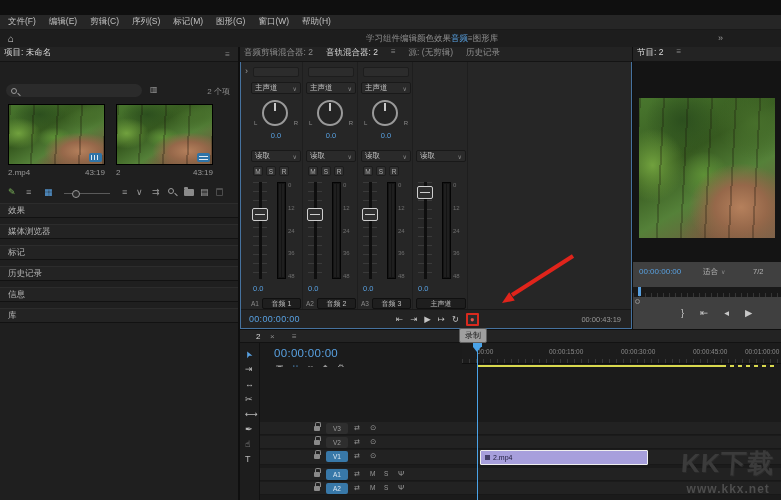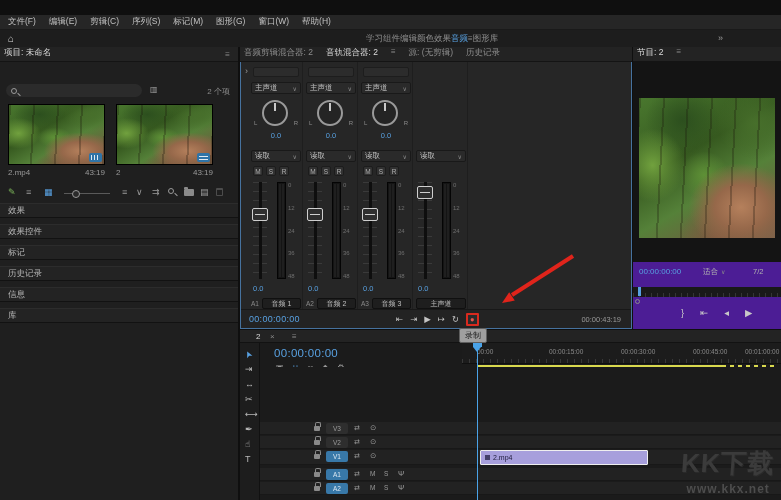--- a/index.html
+++ b/index.html
@@ -112,21 +112,21 @@
   .tid { font-size:6.5px; color:#8a8a8a; width:9px; flex:none; }
   .nbox { flex:1; height:11px; background:#1e1e1e; border:1px solid #101010; border-radius:2px; font-size:7px; color:#c0c0c0; display:flex; align-items:center; justify-content:center; white-space:nowrap; overflow:hidden; }
   .mbottom { position:absolute; left:1px; top:262px; width:390px; height:19px; background:#232323; border-top:1px solid #181818; }
   .mtc { position:absolute; left:8px; top:4px; font-size:9px; color:#58a0e0; letter-spacing:.3px; }
   .mtrans { position:absolute; left:155px; top:2px; display:flex; align-items:center; gap:7px; height:15px; }
   .mtrans span { font-size:8.5px; color:#c4c4c4; line-height:1; }
   .mtrans .rec { color:#e8564c; border:2px solid #d92a1e; background:#2b2b2b; padding:1px 2px; font-size:7.5px; border-radius:1px; }
   .mdur { position:absolute; right:10px; top:5px; font-size:7.5px; color:#9a9a9a; }
 
   
-  #program { left:633px; top:47px; width:148px; height:282px; background:#4c1d95; }
+  #program { left:633px; top:47px; width:148px; height:282px; background:#404040; }
   .pvid { position:absolute; left:0; top:15px; width:148px; height:200px; background:#141414; }
   .pvid .forest { position:absolute; left:6px; top:36px; width:136px; height:140px; }
   .prow { position:absolute; left:0; top:220px; width:148px; height:12px; }
   .ptc { position:absolute; left:6px; font-size:8px; color:#58a0e0; }
   .pfit { position:absolute; left:70px; font-size:7.5px; color:#b0b0b0; }
   .pfit .chev,.pres .chev { font-size:6px; color:#8a8a8a; margin-left:3px; }
   .pres { position:absolute; left:120px; font-size:7.5px; color:#b0b0b0; }
   .pruler { position:absolute; left:0; top:240px; width:148px; height:10px; background:#191919;
     background-image:repeating-linear-gradient(90deg,#353535 0 1px, transparent 1px 6px);
     background-size:100% 4px; background-position:0 100%; background-repeat:no-repeat; }
@@ -262,21 +262,21 @@
     <span class="ppt" style="left:136px">∨</span>
     <span class="ppt" style="left:152px">⇉</span>
     <span class="mag magbtn"></span>
     <span class="folder fldbtn"></span>
     <span class="ppt" style="left:200px">▤</span>
     <span class="trash"></span>
 
     <div class="dock">
 
     <div class="dockrow">效果</div>
-        <div class="dockrow">效果控件</div>
+        <div class="dockrow">媒体浏览器</div>
         <div class="dockrow">标记</div>
         <div class="dockrow">历史记录</div>
         <div class="dockrow">信息</div>
         <div class="dockrow">库</div>
       </div>
   </div>
 
   <div id="mixer" class="panel">
     <div class="tabbar">
 

